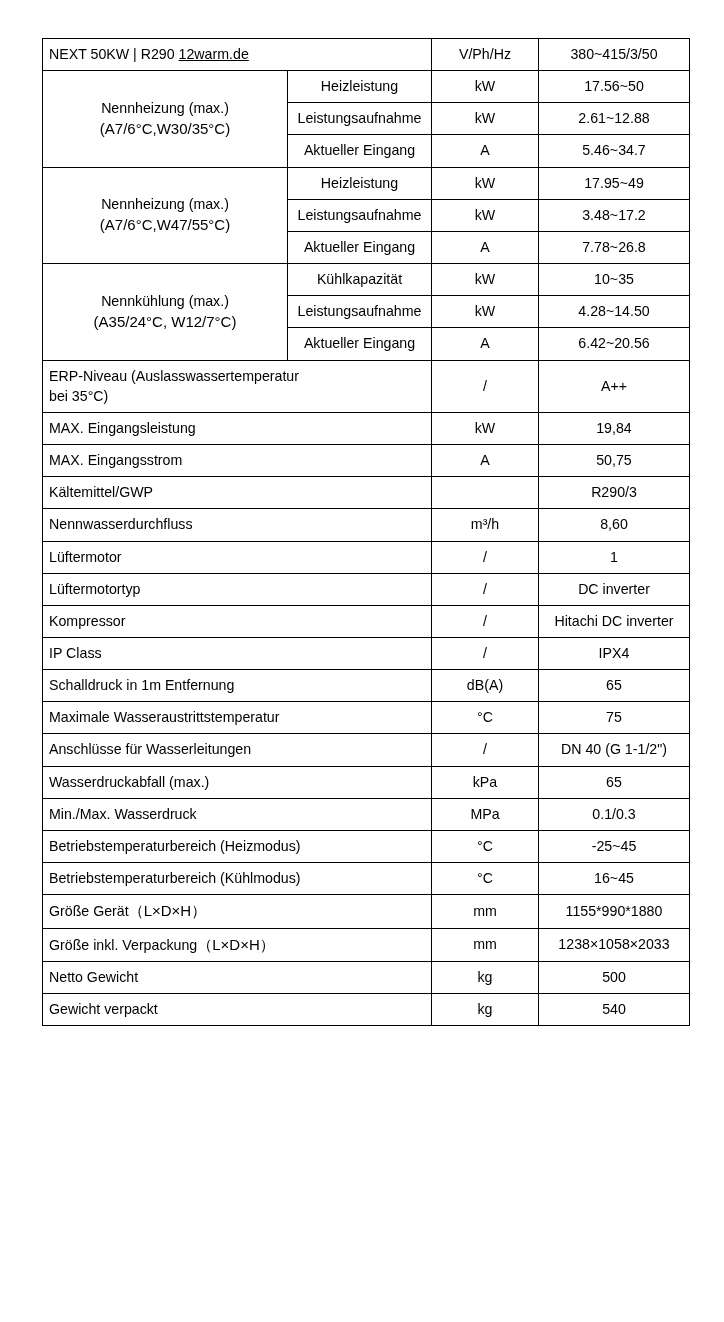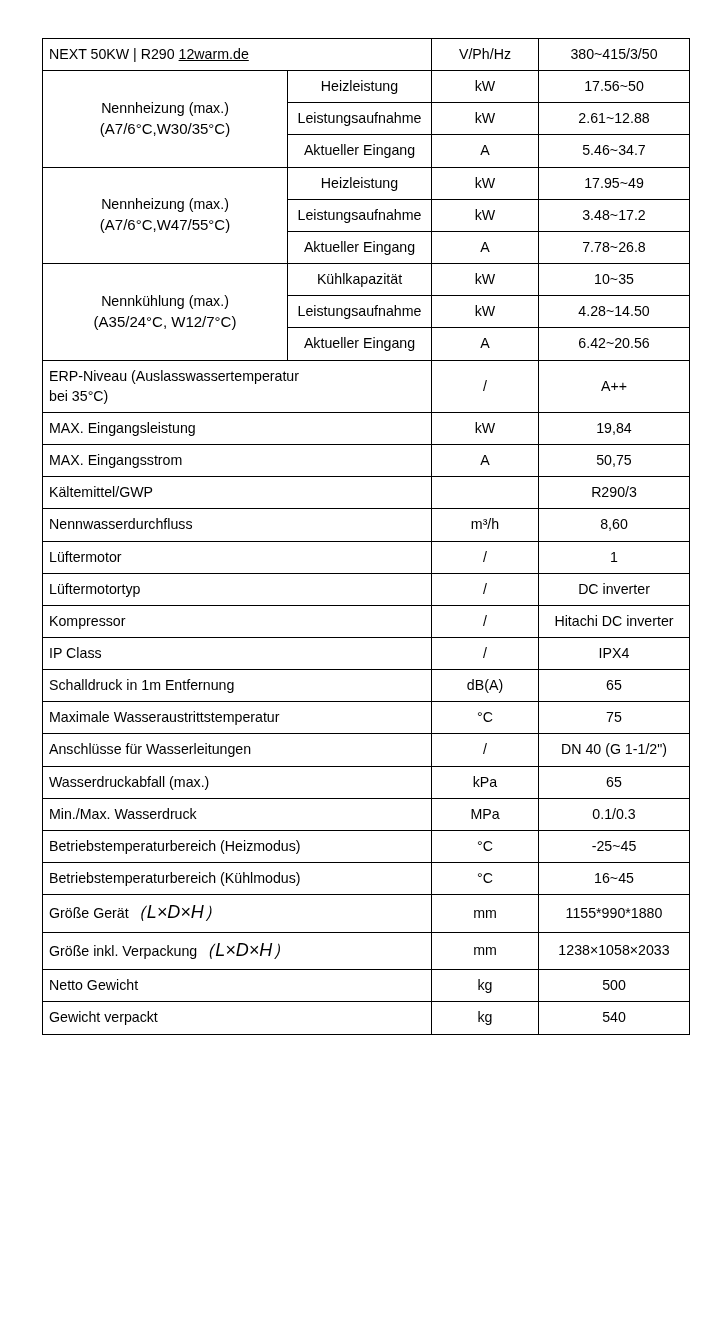--- a/index.html
+++ b/index.html
@@ -57,21 +57,21 @@
   }
   td.grouplabel {
     text-align: center;
     padding-left: 7px;
     vertical-align: middle;
   }
   .hdr-title { white-space: nowrap; }
   .link-underline { text-decoration: underline; }
   .nowrapline { display: block; white-space: nowrap; }
   .cond { display: block; font-size: 15px; }
-  .dimsuffix { font-size: 18px; font-style: italic; }
+  .dimsuffix { font-size: 15px; }
 </style>
 </head>
 <body>
 
 <div id="sheet">
   <table class="spec">
     <colgroup>
       <col class="c-label">
         <col class="c-sub">
         <col class="c-unit">

